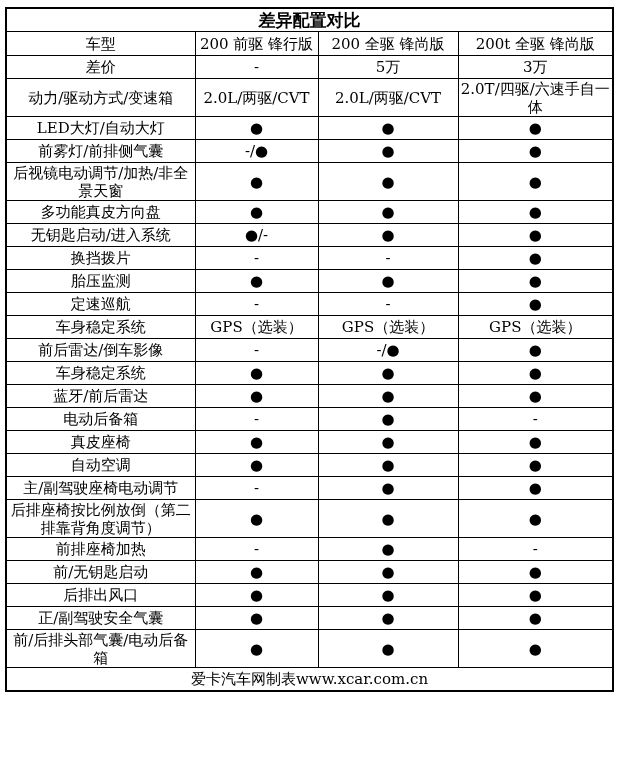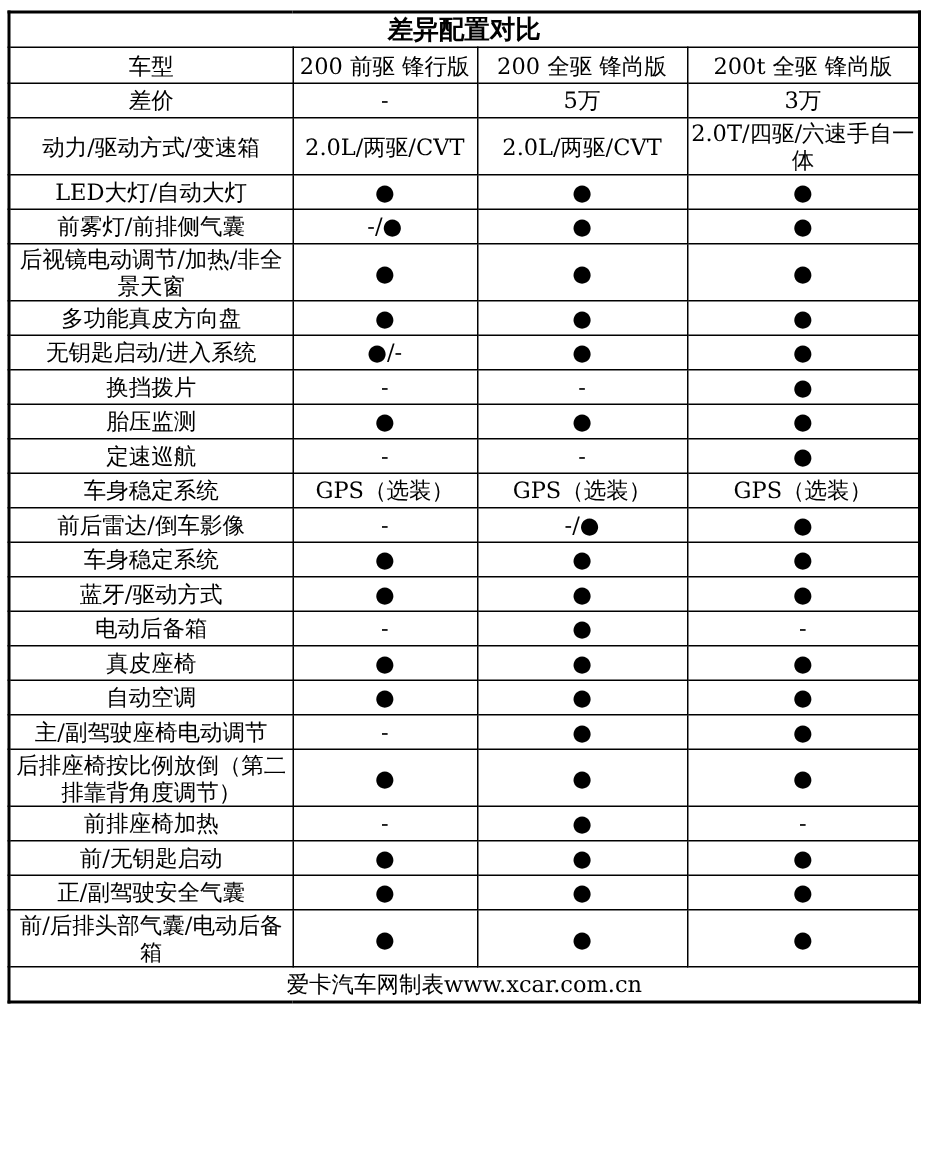--- a/index.html
+++ b/index.html
@@ -132,21 +132,21 @@
           <td>-/●</td>
           <td>●</td>
         </tr>
         <tr class="data-row">
           <td>车身稳定系统</td>
           <td>●</td>
           <td>●</td>
           <td>●</td>
         </tr>
         <tr class="data-row">
-          <td>蓝牙/驱动方式</td>
+          <td>蓝牙/前后雷达</td>
           <td>●</td>
           <td>●</td>
           <td>●</td>
         </tr>
         <tr class="data-row">
           <td>电动后备箱</td>
           <td>-</td>
           <td>●</td>
           <td>-</td>
         </tr>
@@ -175,20 +175,26 @@
           <td>●</td>
         </tr>
         <tr class="data-row">
           <td>前排座椅加热</td>
           <td>-</td>
           <td>●</td>
           <td>-</td>
         </tr>
         <tr class="data-row">
           <td>前/无钥匙启动</td>
+          <td>●</td>
+          <td>●</td>
+          <td>●</td>
+        </tr>
+        <tr class="data-row">
+          <td>后排出风口</td>
           <td>●</td>
           <td>●</td>
           <td>●</td>
         </tr>
         <tr class="data-row">
           <td>正/副驾驶安全气囊</td>
           <td>●</td>
           <td>●</td>
           <td>●</td>
         </tr>

